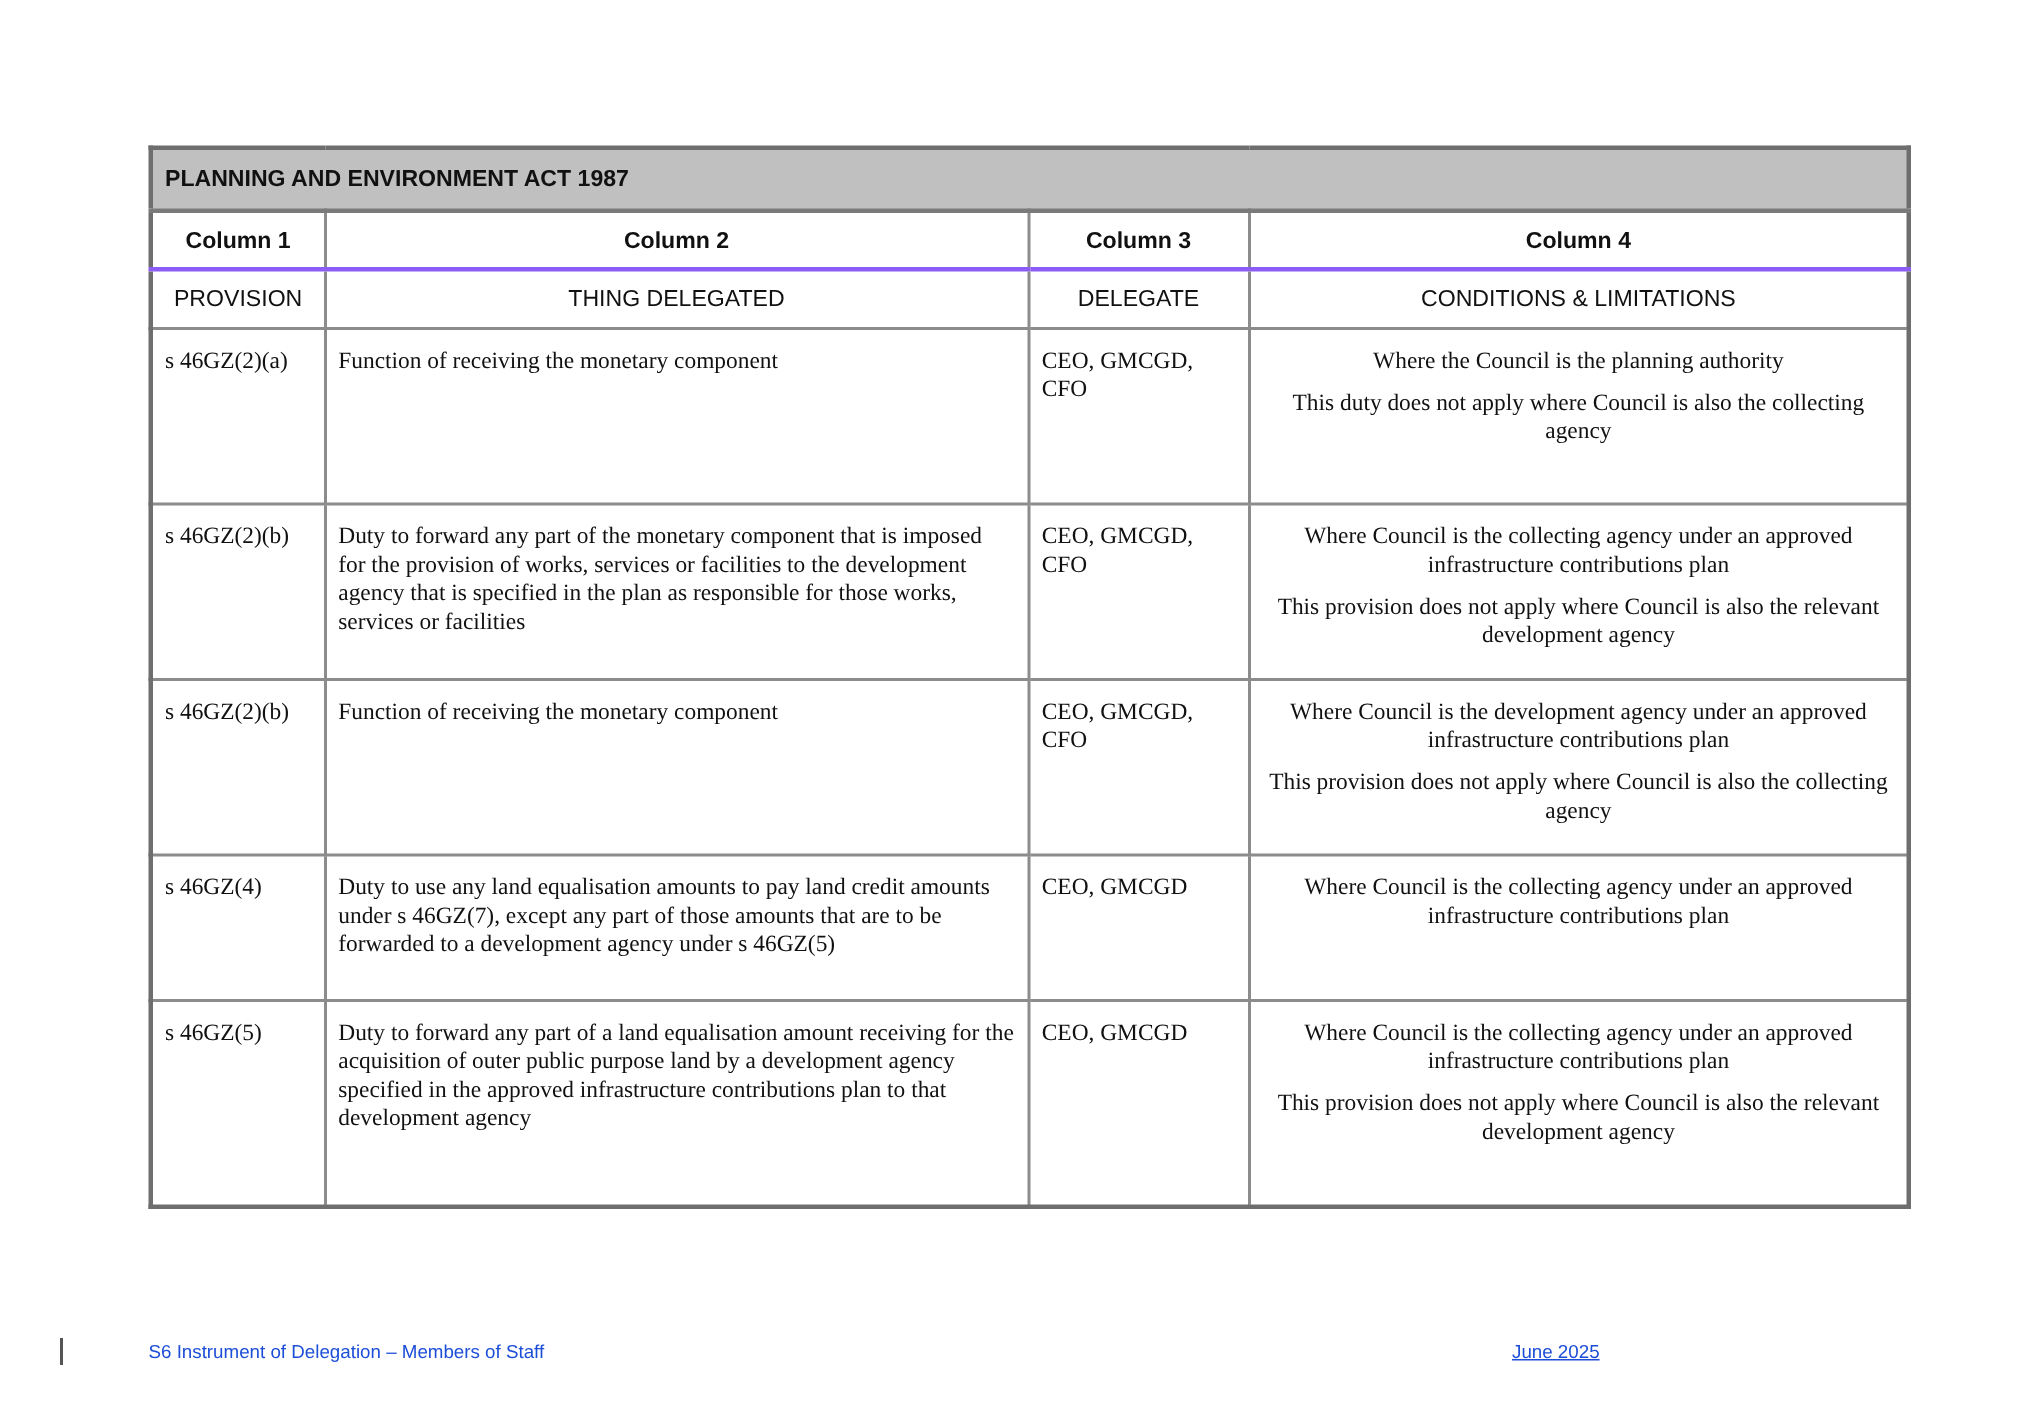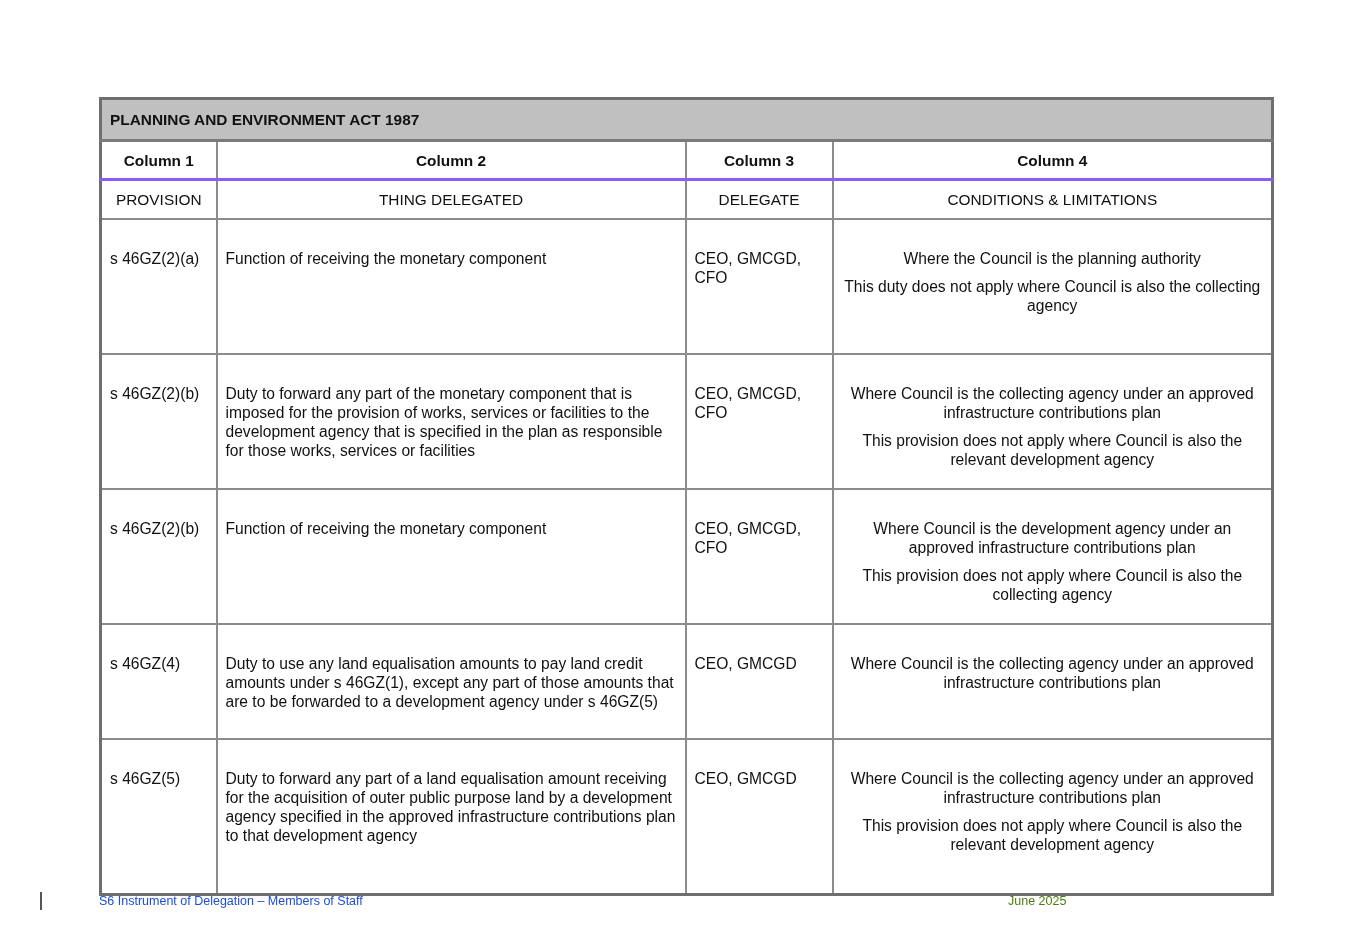--- a/index.html
+++ b/index.html
@@ -54,21 +54,22 @@
       border-bottom: 3px solid #8b5cf6;
     }
     tr.heading-row td {
       height: 37px;
       vertical-align: middle;
       text-align: center;
       font-weight: normal;
       font-size: 15.4px;
     }
     tr.body-row td {
-      padding-top: 29px;
+      padding-top: 11px;
+      font-family: Liberation Serif, serif;
     }
     tr.r-tall td { height: 104px; }
     tr.r-mid td { height: 84px; }
     tr.r-last td { height: 124px; }
     .cond-para {
       margin: 0 0 9px 0;
       text-align: center;
     }
     .cond-para:last-child { margin-bottom: 0; }
 
@@ -85,21 +86,22 @@
       left: 99px;
       top: 894px;
       font-size: 12.5px;
       color: #1d4ed8;
     }
     .footer-date {
       position: absolute;
       left: 1008px;
       top: 894px;
       font-size: 12.5px;
-      color: #4d7c0f;
+      color: #1d4ed8;
+      text-decoration: underline;
       cursor: pointer;
     }
   </style>
 </head>
 <body>
 
 <div class="page">
 
   <table class="delegation">
     <colgroup>
@@ -150,21 +152,21 @@
       <td>Function of receiving the monetary component</td>
       <td>CEO, GMCGD, CFO</td>
       <td>
         <p class="cond-para">Where Council is the development agency under an approved infrastructure contributions plan</p>
         <p class="cond-para">This provision does not apply where Council is also the collecting agency</p>
       </td>
     </tr>
 
     <tr class="body-row r-mid">
       <td>s 46GZ(4)</td>
-      <td>Duty to use any land equalisation amounts to pay land credit amounts under s 46GZ(1), except any part of those amounts that are to be forwarded to a development agency under s 46GZ(5)</td>
+      <td>Duty to use any land equalisation amounts to pay land credit amounts under s 46GZ(7), except any part of those amounts that are to be forwarded to a development agency under s 46GZ(5)</td>
       <td>CEO, GMCGD</td>
       <td>
         <p class="cond-para">Where Council is the collecting agency under an approved infrastructure contributions plan</p>
       </td>
     </tr>
 
     <tr class="body-row r-last">
       <td>s 46GZ(5)</td>
       <td>Duty to forward any part of a land equalisation amount receiving for the acquisition of outer public purpose land by a development agency specified in the approved infrastructure contributions plan to that development agency</td>
       <td>CEO, GMCGD</td>

